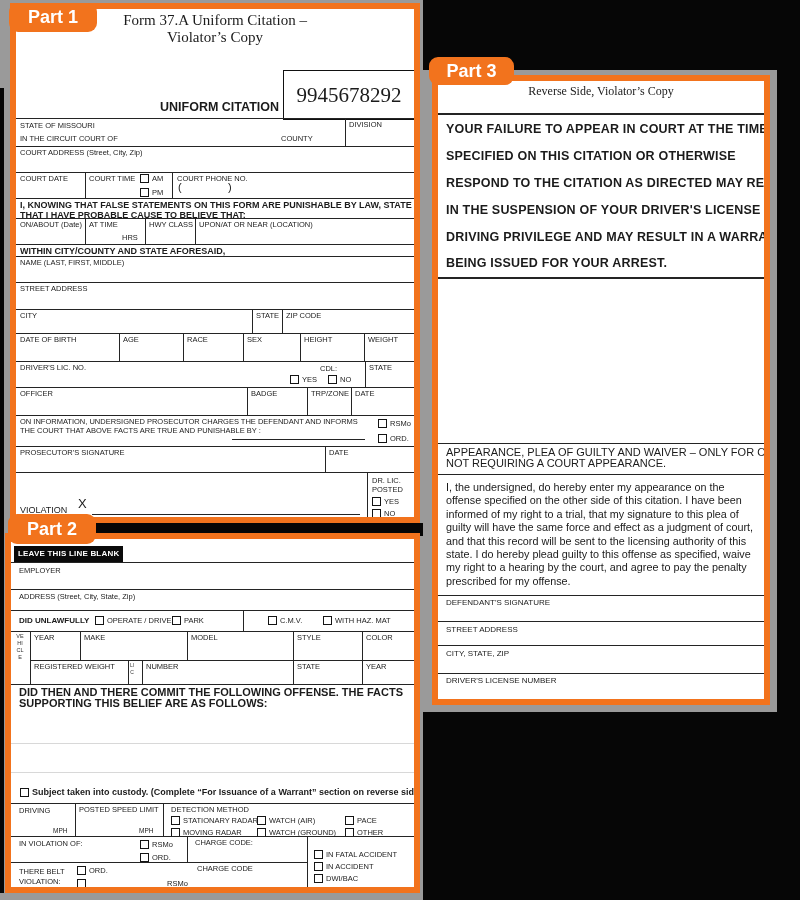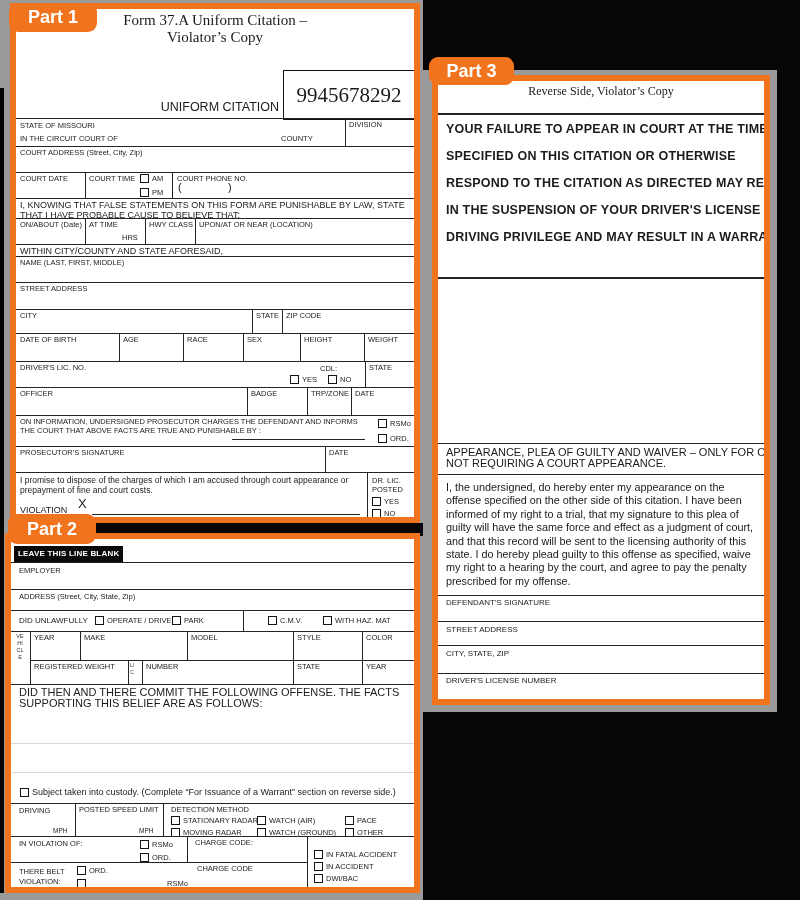--- a/index.html
+++ b/index.html
@@ -7,21 +7,21 @@
   .blk{position:absolute;background:#060606;}
   .pbox{position:absolute;background:#fff;border:6px solid #f2731d;box-sizing:border-box;}
   .in{position:relative;width:100%;height:100%;font-family:"Liberation Sans",sans-serif;color:#1b1b1b;overflow:hidden;}
   .hl{position:absolute;height:1px;background:#242424;}
   .vl{position:absolute;width:1px;background:#242424;}
   .lb{position:absolute;font-size:7.5px;line-height:8.5px;white-space:nowrap;}
   .s8{font-size:8px;}
   .s85{font-size:8.5px;line-height:10px;}
   .s9{font-size:9px;line-height:10px;}
   .s95{font-size:11px;line-height:11px;}
-  .b{font-weight:normal;}
+  .b{font-weight:bold;}
   .wrap{white-space:normal;}
   .serif{font-family:"Liberation Serif",serif;}
   .cbl{position:absolute;display:flex;align-items:center;gap:3px;font-size:7.5px;white-space:nowrap;}
   .bx{width:7px;height:7px;border:1px solid #141414;background:#fff;flex:none;}
   .tab{position:absolute;background:#f2731d;color:#fff;font:bold 18px "Liberation Sans",sans-serif;display:flex;align-items:center;justify-content:center;border-radius:9px;z-index:6;}
   .vert{position:absolute;width:8px;font-size:5.5px;line-height:7px;word-break:break-all;text-align:center;color:#333;}
   .warn{position:absolute;left:8px;font:bold 12.5px/14px "Liberation Sans",sans-serif;letter-spacing:.2px;white-space:nowrap;}
   .barlbl{position:absolute;background:#0a0a0a;color:#fff;font:bold 8px/16px "Liberation Sans",sans-serif;padding:0 4px;letter-spacing:.2px;}
 </style>
 </head>
@@ -150,21 +150,20 @@
         </span>
       <div class="hl" style="left:216px;top:430px;width:133px"></div>
       <div class="hl" style="left:0;top:437px;width:398px"></div>
 
       <div class="vl" style="left:309px;top:437px;height:26px"></div>
       <div class="lb" style="left:4px;top:440px">PROSECUTOR'S SIGNATURE</div>
       <div class="lb" style="left:313px;top:440px">DATE</div>
       <div class="hl" style="left:0;top:463px;width:398px"></div>
 
       <div class="vl" style="left:351px;top:463px;height:45px"></div>
-      <div class="lb s85 wrap" style="left:4px;top:466px;width:335px">I promise to dispose of the charges of which I am accused through court appearance or prepayment of fine and court costs.</div>
       <div class="lb s9" style="left:4px;top:496px">VIOLATION</div>
       <div class="lb" style="left:62px;top:491px;font-size:13px">X</div>
       <div class="hl" style="left:76px;top:505px;width:268px"></div>
       <div class="lb" style="left:356px;top:468px">DR. LIC.</div>
       <div class="lb" style="left:356px;top:477px">POSTED</div>
       <span class="cbl" style="left:356px;top:488px">
           <span class="bx"></span>
           <span>YES</span>
         </span>
       <span class="cbl" style="left:356px;top:500px">
@@ -312,20 +311,21 @@
   <div class="pbox" style="left:432px;top:75px;width:338px;height:630px">
     <div class="in">
       <div class="lb serif" style="left:0;top:6px;width:326px;text-align:center;font-size:12px">Reverse Side, Violator’s Copy</div>
       <div class="hl" style="left:0;top:32px;width:326px;height:2px"></div>
 
       <div class="warn" style="top:41px">YOUR FAILURE TO APPEAR IN COURT AT THE TIME</div>
       <div class="warn" style="top:68px">SPECIFIED ON THIS CITATION OR OTHERWISE</div>
       <div class="warn" style="top:95px">RESPOND TO THE CITATION AS DIRECTED MAY RESULT</div>
       <div class="warn" style="top:122px">IN THE SUSPENSION OF YOUR DRIVER'S LICENSE AND</div>
       <div class="warn" style="top:149px">DRIVING PRIVILEGE AND MAY RESULT IN A WARRANT</div>
+      <div class="warn" style="top:175px">BEING ISSUED FOR YOUR ARREST.</div>
       <div class="hl" style="left:0;top:196px;width:326px;height:2px"></div>
 
       <div class="hl" style="left:0;top:362px;width:326px"></div>
       <div class="lb s95" style="left:8px;top:366px">APPEARANCE, PLEA OF GUILTY AND WAIVER – ONLY FOR OFFENSES</div>
       <div class="lb s95" style="left:8px;top:377px">NOT REQUIRING A COURT APPEARANCE.</div>
       <div class="hl" style="left:0;top:393px;width:326px"></div>
 
       <div class="lb wrap" style="left:8px;top:400px;width:316px;font-size:10.8px;line-height:13.4px">I, the undersigned, do hereby enter my appearance on the offense specified on the other side of this citation. I have been informed of my right to a trial, that my signature to this plea of guilty will have the same force and effect as a judgment of court, and that this record will be sent to the licensing authority of this state. I do hereby plead guilty to this offense as specified, waive my right to a hearing by the court, and agree to pay the penalty prescribed for my offense.</div>
 
       <div class="hl" style="left:0;top:514px;width:326px"></div>

